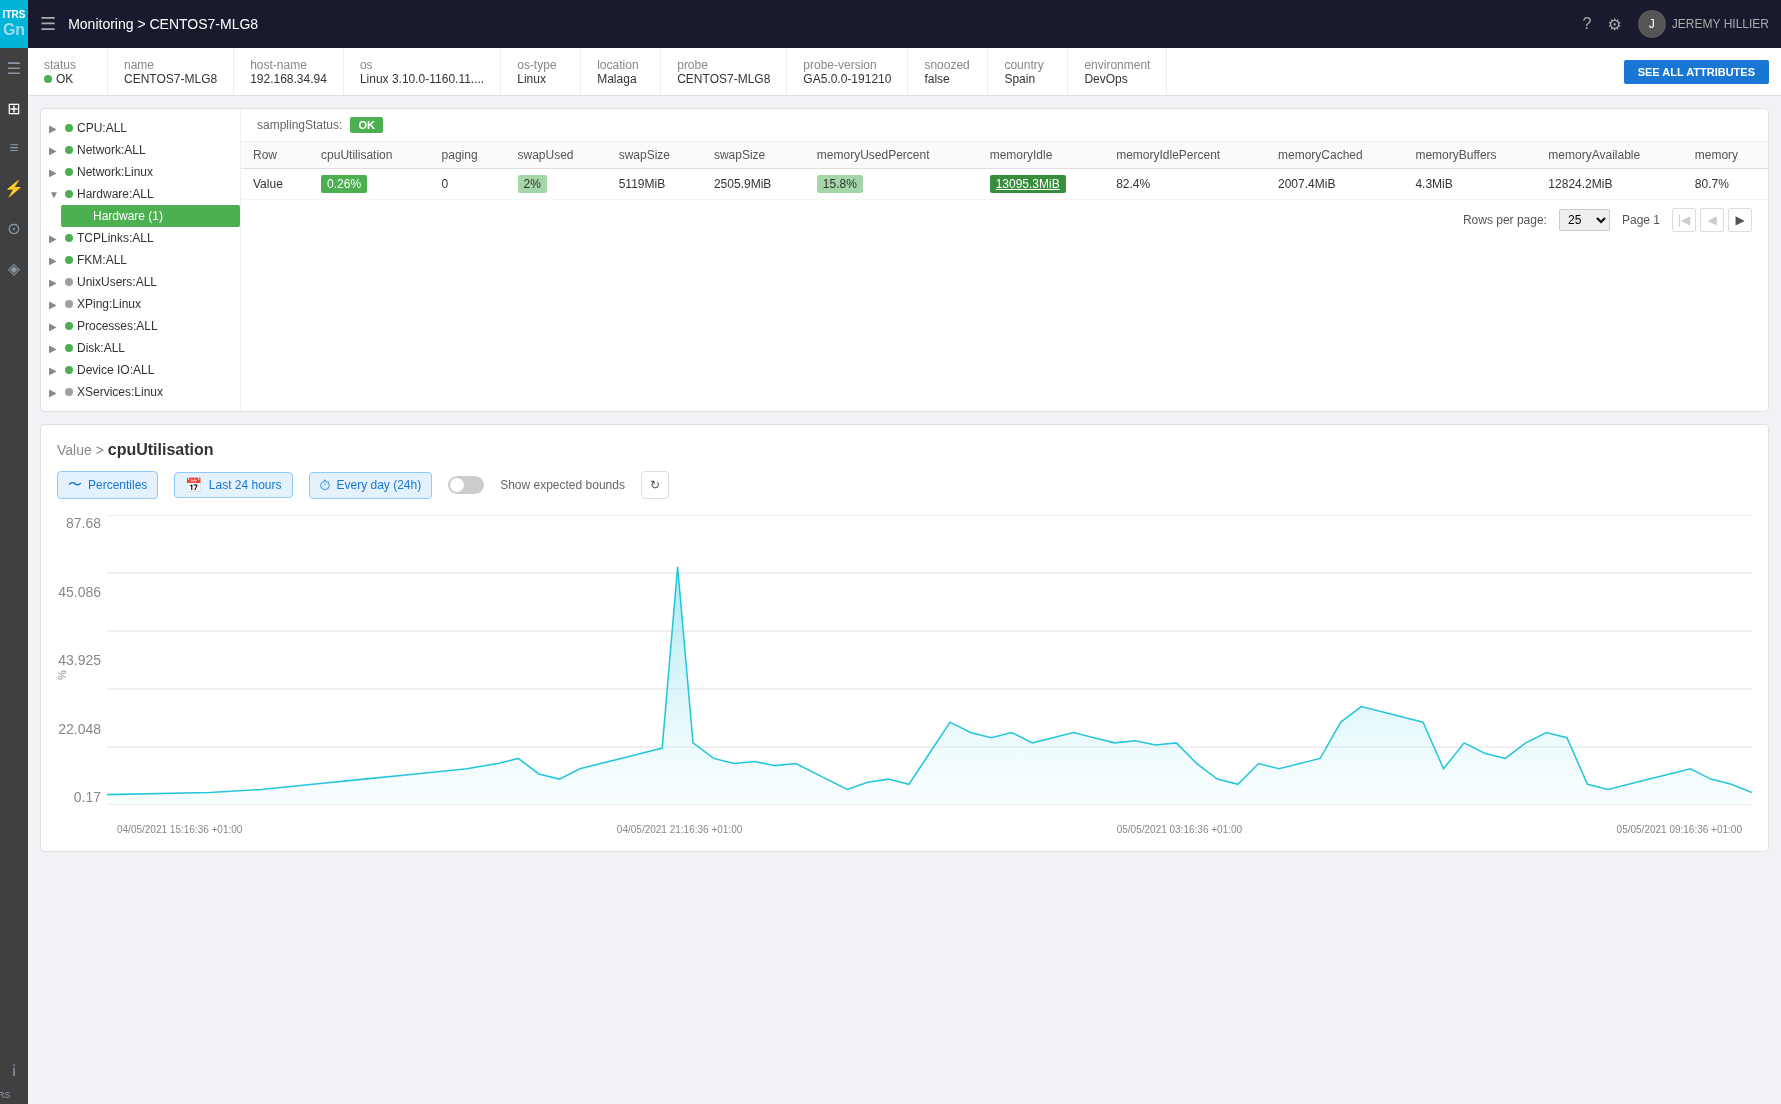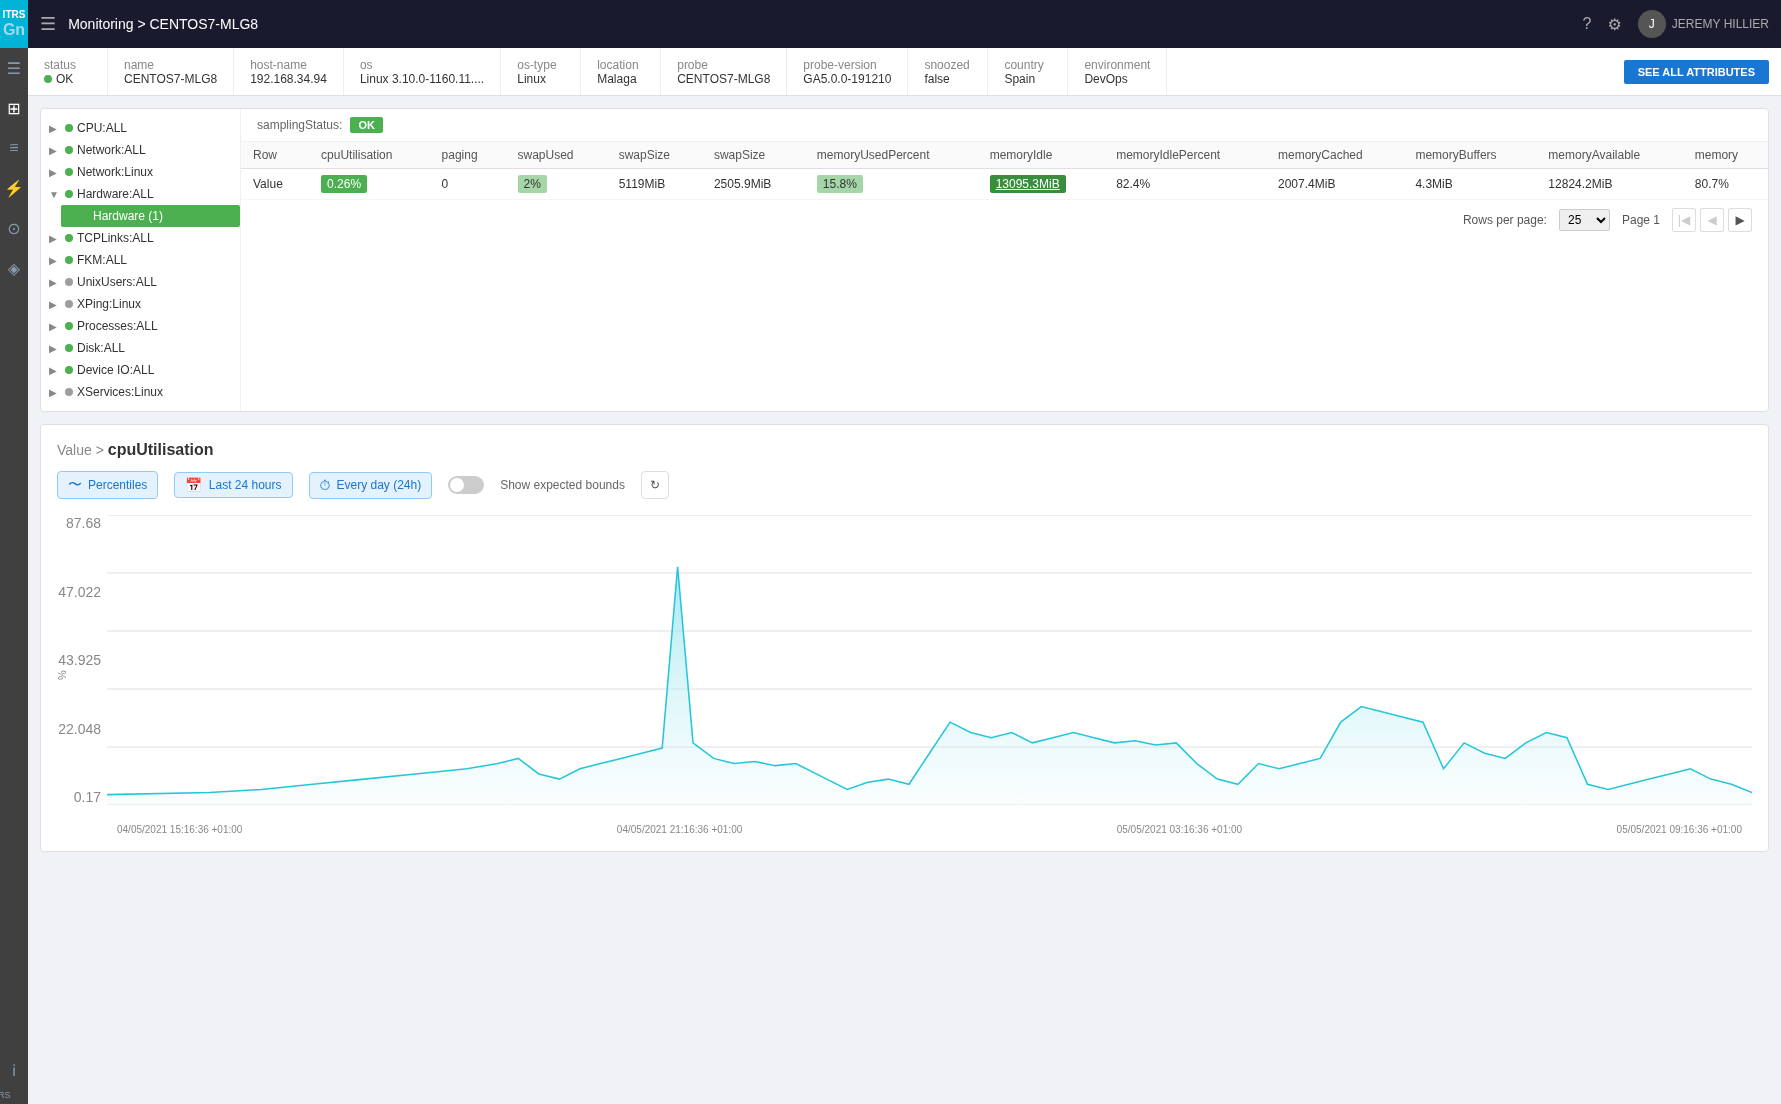--- a/index.html
+++ b/index.html
@@ -374,21 +374,21 @@
           <span>Show expected bounds</span>
         </div>
         <div class="chart-refresh">
           <span>↻</span>
         </div>
       </div>
 
       <div class="chart-container">
         <div class="y-axis-labels">
           <span class="y-label">87.68</span>
-          <span class="y-label">47.022</span>
+          <span class="y-label">45.086</span>
           <span class="y-label">43.925</span>
           <span class="y-label">22.048</span>
           <span class="y-label">0.17</span>
         </div>
         <div class="chart-y-label">%</div>
         <div class="chart-svg-wrap">
           <svg viewBox="0 0 1600 280" preserveAspectRatio="none" xmlns="http://www.w3.org/2000/svg">
 
             <line x1="0" y1="0" x2="1600" y2="0" stroke="#e0e0e0" stroke-width="1"></line>
             <line x1="0" y1="56" x2="1600" y2="56" stroke="#e0e0e0" stroke-width="1"></line>

